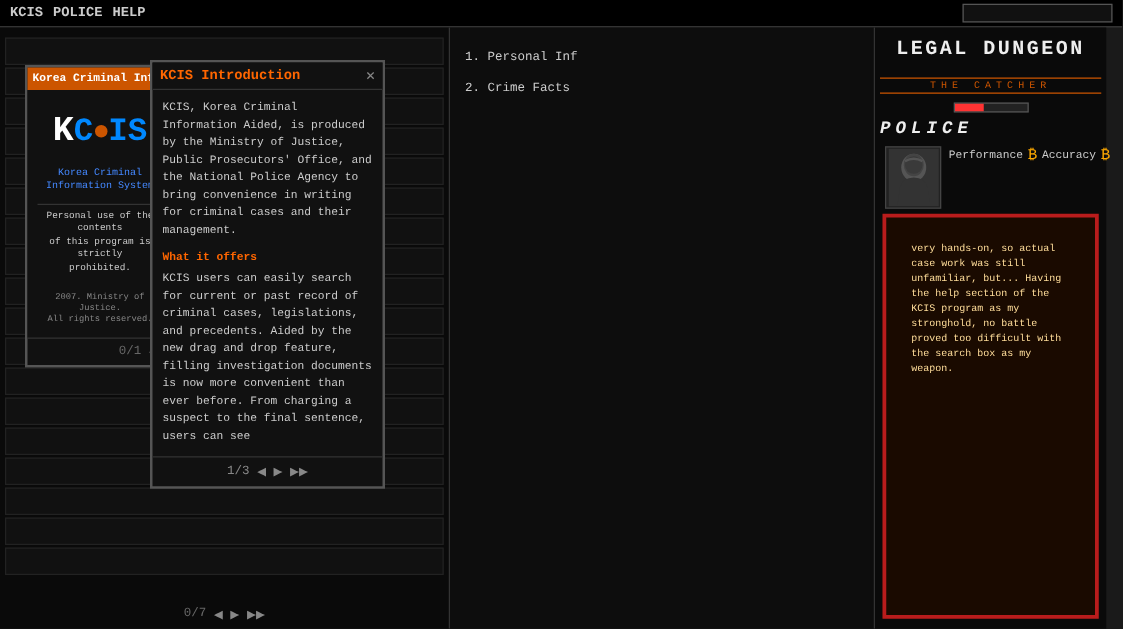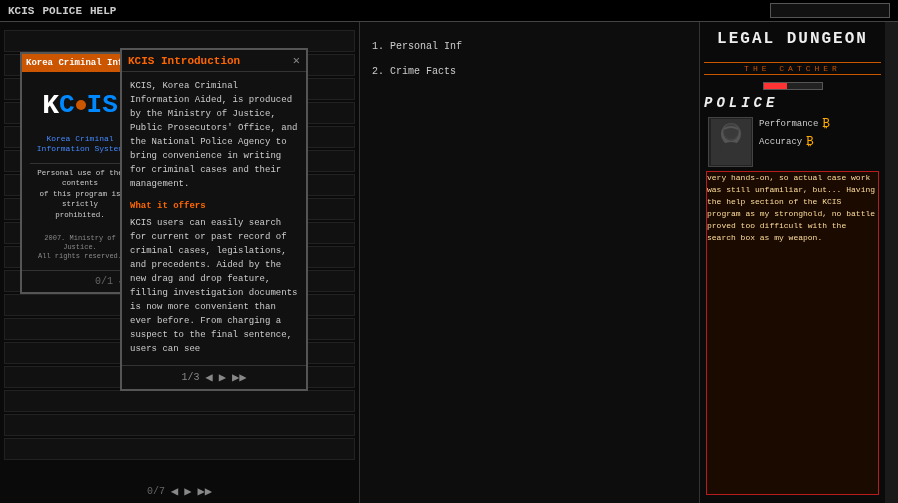--- a/index.html
+++ b/index.html
@@ -387,42 +387,42 @@
       background: #333;
       display: flex;
       align-items: center;
       justify-content: center;
       color: #888;
       font-size: 22px;
     }
 
     .police-stats {
       display: flex;
-      flex-direction: column;
+      flex-direction: row;
       gap: 4px;
       font-size: 9px;
     }
 
     .stat-row {
       display: flex;
       align-items: center;
       gap: 4px;
       color: #ccc;
     }
 
     .stat-icon {
       color: #ffaa00;
       font-size: 12px;
     }
 
     .battle-text-box {
       background: #1a0a00;
-      border: 1px solid #b91c1c;
+      border: 3px solid #b91c1c;
       margin: 4px 2px;
-      padding: 0;
+      padding: 20px;
       color: #ff8800;
       font-size: 8px;
       line-height: 1.5;
       flex: 1;
       overflow: hidden;
     }
 
     .battle-text-box .normal-text {
       color: #ffdd99;
     }

